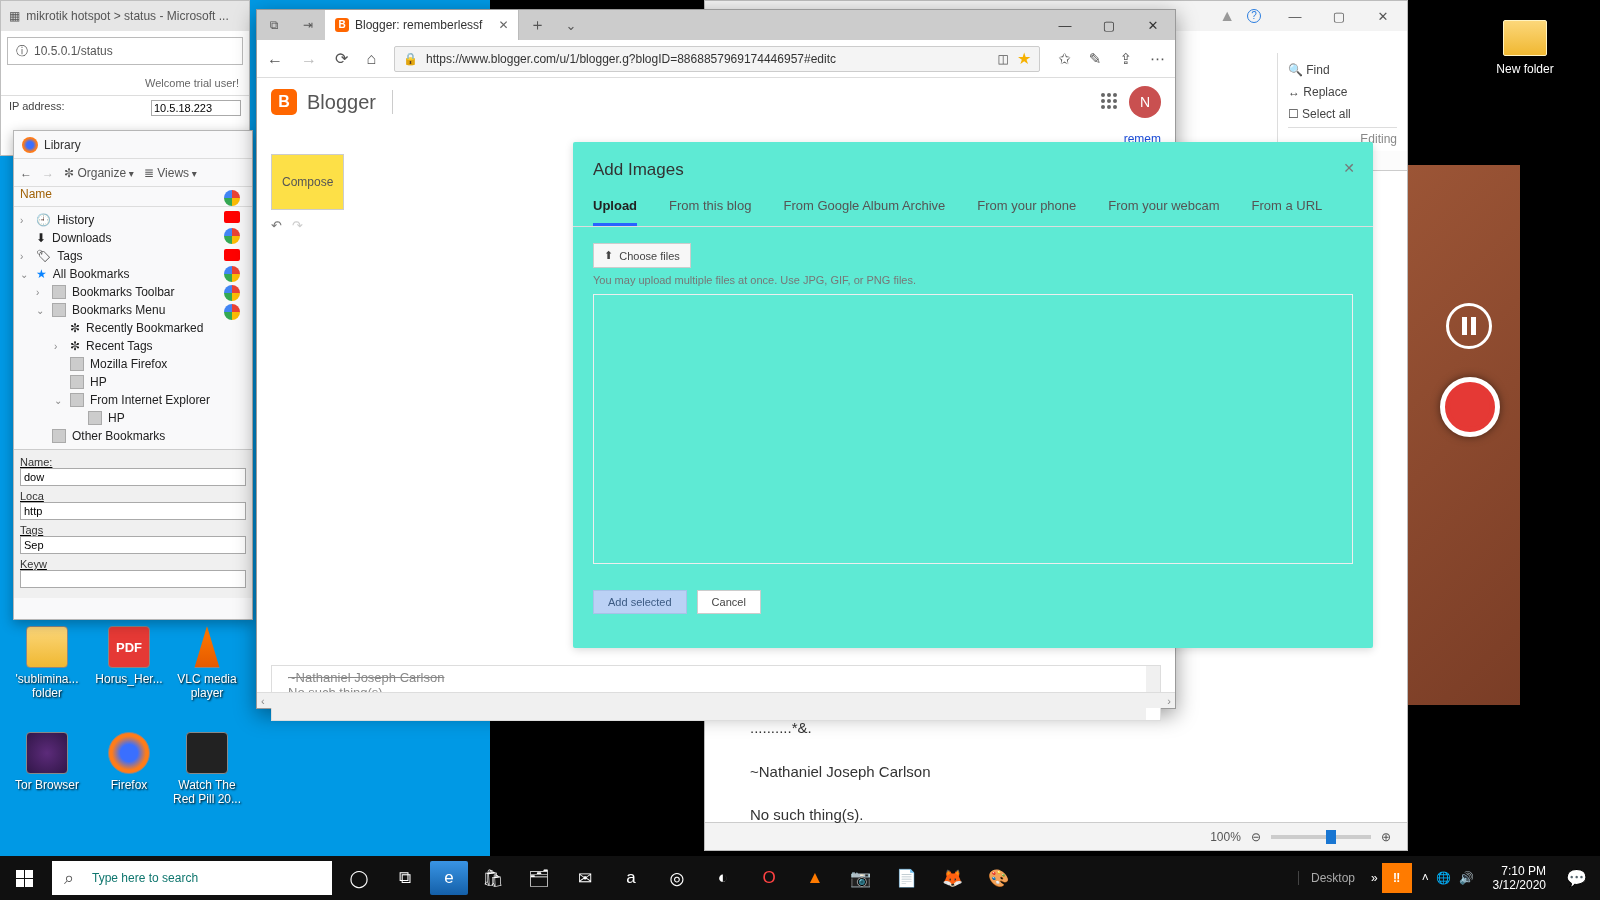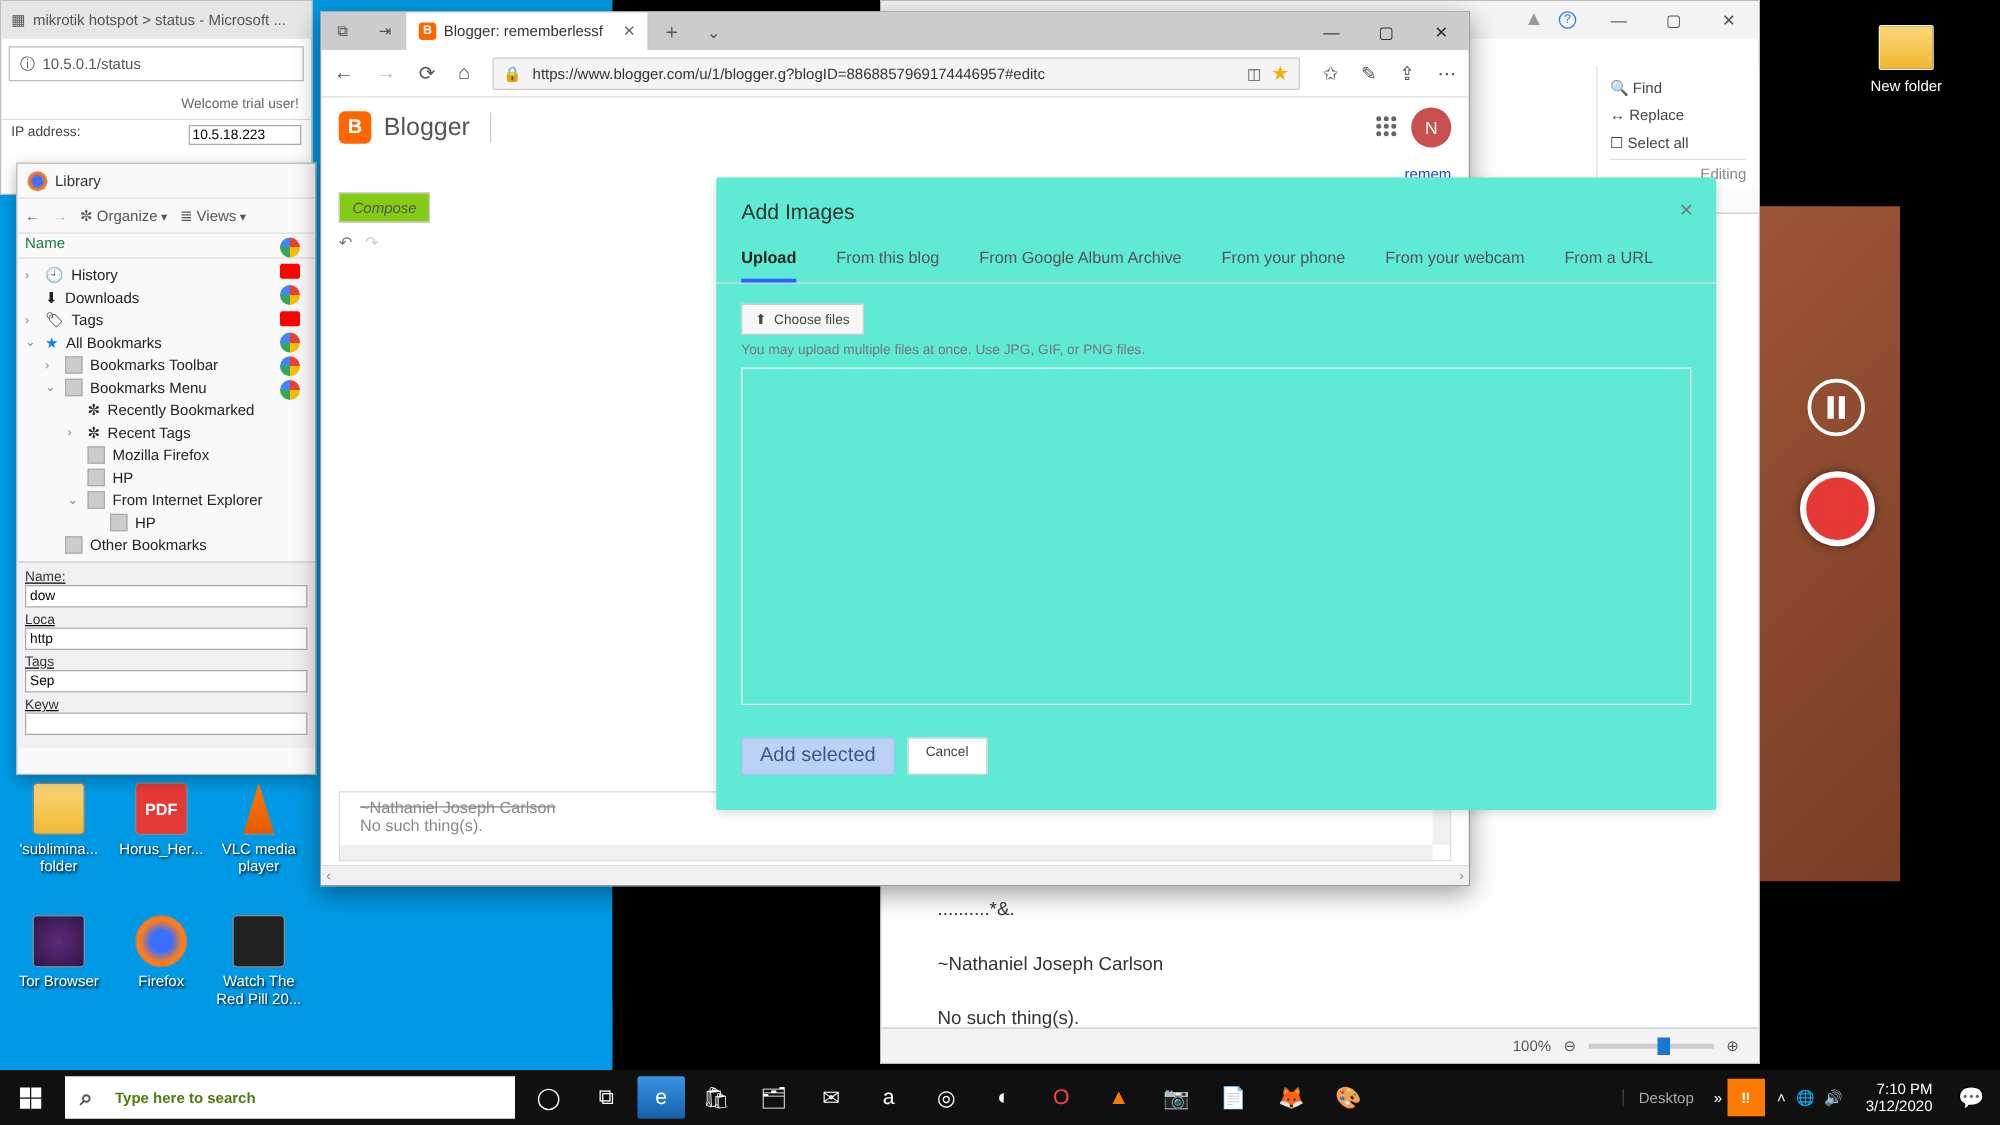--- a/index.html
+++ b/index.html
@@ -27,21 +27,21 @@
 .rec-pause { position:absolute; top:303px; right:108px; width:46px; height:46px; border:3px solid #fff; border-radius:50%; display:flex; align-items:center; justify-content:center; gap:4px;}
 .rec-pause div{width:5px;height:18px;background:#fff;}
 .rec-stop { position:absolute; top:377px; right:100px; width:60px; height:60px; border:5px solid #fff; border-radius:50%; background:#e53935; box-shadow:0 0 0 5px #e53935 inset,0 0 8px rgba(0,0,0,0.5);}
 .rec-stop::after{content:"";position:absolute;top:14px;left:14px;width:22px;height:22px;background:#e53935;}
 
 
 .taskbar { position:absolute; bottom:0; left:0; right:0; height:44px; background:#101010; display:flex; align-items:center; color:#fff; font-size:12px; }
 .start { width:48px; height:44px; display:flex; align-items:center; justify-content:center; font-size:16px; }
 .start .win{ display:grid; grid-template-columns:8px 8px; grid-template-rows:8px 8px; gap:1px;}
 .start .win div{background:#fff;}
-.search { width:360px; height:34px; margin:0 4px; background:#fff; display:flex; align-items:center; color:#4d7c0f; padding-left:40px; position:relative;font-weight:bold;}
+.search { width:280px; height:34px; margin:0 4px; background:#fff; display:flex; align-items:center; color:#0f766e; padding-left:40px; position:relative;}
 .search::before{content:"⌕"; position:absolute; left:12px; font-size:18px; color:#555;}
 .tb-icon { width:46px; height:44px; display:flex; align-items:center; justify-content:center; font-size:17px;}
 .tb-icon.edge{background:linear-gradient(#3994e4,#1460a9); border-radius:2px; margin:0 2px; width:38px; height:34px;}
 .tb-spacer{flex:1;}
 .tray{display:flex;align-items:center; gap:8px; padding:0 10px; font-size:12px;}
 .tray-time{text-align:right; line-height:14px; padding:0 8px; font-size:12px;}
 .desktop-peek{border-left:1px solid #444; color:#aaa; padding:0 12px; font-size:12px;}
 .tray-orange{width:30px; height:30px; background:#ff7b00; display:flex; align-items:center;justify-content:center;font-weight:bold;}
 
 
@@ -64,21 +64,21 @@
 .edge-body{padding:6px; font-size:11px; color:#666; display:flex; justify-content:flex-end; padding-right:10px;}
 .edge-ip{padding:4px 8px; font-size:11px; color:#444; border-top:1px solid #ddd; display:flex; justify-content:space-between;}
 .edge-ip input{width:90px;font-size:11px;padding:1px 2px;border:1px solid #aaa;}
 
 
 .lib { position:absolute; top:130px; left:13px; width:240px; height:490px; background:#f9f9fa; border:1px solid #b6b6b6; box-shadow:0 4px 12px rgba(0,0,0,.3); font-size:12px;}
 .lib-title{height:28px; display:flex; align-items:center; padding:0 8px; gap:6px; border-bottom:1px solid #ddd; color:#333;}
 .lib-ff{width:16px;height:16px;border-radius:50%;background:radial-gradient(circle,#3a6fff 30%,#ff7c19 60%);}
 .lib-toolbar{height:28px;display:flex;align-items:center;gap:10px;padding:0 6px;color:#555;border-bottom:1px solid #ddd;}
 .lib-toolbar .drop::after{content:" ▾"; font-size:10px;}
-.lib-cols{height:20px; padding:0 6px; display:flex; color:#15803d; border-bottom:1px solid #ddd;}
+.lib-cols{height:20px; padding:0 6px; display:flex; color:#a16207; border-bottom:1px solid #ddd;}
 .lib-tree{padding:4px 0;}
 .lib-tree .row{display:flex; align-items:center; padding:2px 6px; gap:6px; color:#222;}
 .lib-tree .chev{width:10px; color:#888; font-size:10px;}
 .lib-tree .ico{width:14px;height:14px;display:inline-block;}
 .lib-tree .star{color:#0a84ff;}
 .lib-tree .fol{background:#ccc;border:1px solid #aaa;}
 .lib-right{position:absolute; top:56px; right:4px; width:24px;}
 .lib-right .g{width:16px;height:16px;margin:3px 0;border-radius:50%;background:conic-gradient(#ea4335 0 25%,#fbbc05 0 50%,#34a853 0 75%,#4285f4 0); }
 .lib-right .yt{width:16px;height:12px;margin:5px 0;background:#f00;border-radius:2px;}
 .lib-form{border-top:1px solid #ccc; padding:6px; background:#f0f0f0;text-decoration:underline;}
@@ -105,40 +105,40 @@
 .blogger-hdr .logo{width:26px;height:26px;background:#ff6600;border-radius:5px;color:#fff;font-weight:bold;text-align:center;line-height:26px;font-size:16px;}
 .blogger-hdr .txt{font-size:20px;color:#555;}
 .blogger-hdr .spc{flex:1;}
 .blogger-hdr .apps{width:18px;height:18px;display:grid;grid-template-columns:repeat(3,4px);grid-template-rows:repeat(3,4px);gap:2px;}
 .blogger-hdr .apps div{background:#666;border-radius:50%;}
 .blogger-hdr .avatar{width:32px;height:32px;border-radius:50%;background:#c95050;color:#fff;text-align:center;line-height:32px;font-size:14px;}
 
 .blogger-body{padding:0 14px; color:#444; font-size:13px;}
 .post-title-area{padding: 6px 0 4px 0; color:#1d4ed8; font-size:12px;text-align:right;}
 .compose-bar{display:flex; gap:6px; padding:4px 0;}
-.compose-bar .btn{border:1px solid #ccc; padding:4px 10px; font-size:12px; background:#84cc16; color:#555;font-style:italic;}
+.compose-bar .btn{border:1px solid #ccc; padding:20px 10px; font-size:12px; background:#fde047; color:#555;}
 .editor-toolbar{display:flex; gap:10px; padding:4px 0; color:#777; font-size:13px;}
 .close-pill{position:absolute; top:150px; right:12px; border:1px solid #ccc; padding:3px 10px; font-size:11px; color:#555; background:#fff;}
 .editor-area{border:1px solid #ddd; height:56px; margin-top:428px; padding:4px 16px; font-size:13px; color:#888; font-family:Georgia,serif; position:relative; background:#fff;}
 .editor-area .scr{position:absolute;right:0;top:0;bottom:12px;width:14px;background:#f0f0f0;}
 .editor-area .scr-h{position:absolute;bottom:0;left:0;right:14px;height:12px;background:#f0f0f0;}
 
 
 .modal{position:absolute; top:132px; left:316px; width:800px; height:506px; background:#5eead4; box-shadow:0 2px 8px rgba(0,0,0,.15); border-radius:2px;}
 .modal-title{padding:18px 20px 8px; font-size:17px; color:#333;}
 .modal-x{position:absolute; top:18px; right:18px; color:#777; font-size:14px; cursor:pointer;}
 .modal-tabs{display:flex; gap:32px; padding:0 20px; border-bottom:1px solid #ddd; font-size:13px;}
 .modal-tabs div{padding:10px 0; color:#555;}
 .modal-tabs .active{color:#222; font-weight:600; border-bottom:3px solid #2962ff;}
 .modal-body{padding:16px 20px;}
 .choose{border:1px solid #ccc; padding:5px 10px; font-size:11px; color:#444; display:inline-flex; gap:6px; align-items:center; background:#f7f7f7;}
 .hint{font-size:11px;color:#777;margin-top:6px;}
 .drop-area{margin-top:8px;height:270px;border:1px solid #eee;}
 .modal-actions{padding:10px 20px; display:flex; gap:10px;}
-.modal-actions .add{background:#bbd1f5;border:1px solid #a8c1e8;padding:5px 14px;font-size:16px;color:#3b5a83;}
+.modal-actions .add{background:#bbd1f5;border:1px solid #a8c1e8;padding:5px 14px;font-size:11px;color:#3b5a83;}
 .modal-actions .cancel{border:1px solid #ccc;padding:5px 14px;font-size:11px;color:#444;background:#fff;}
 
 .em-scroll{position:absolute;bottom:0;left:0;right:0;height:16px;background:#f0f0f0;border-top:1px solid #ddd;display:flex;justify-content:space-between;align-items:center;color:#888;font-size:11px;padding:0 4px;}
 
 
 .media-black{position:absolute; top:700px; left:490px; width:205px; height:100px; background:#000;}
 </style>
 </head>
 <body>
 

